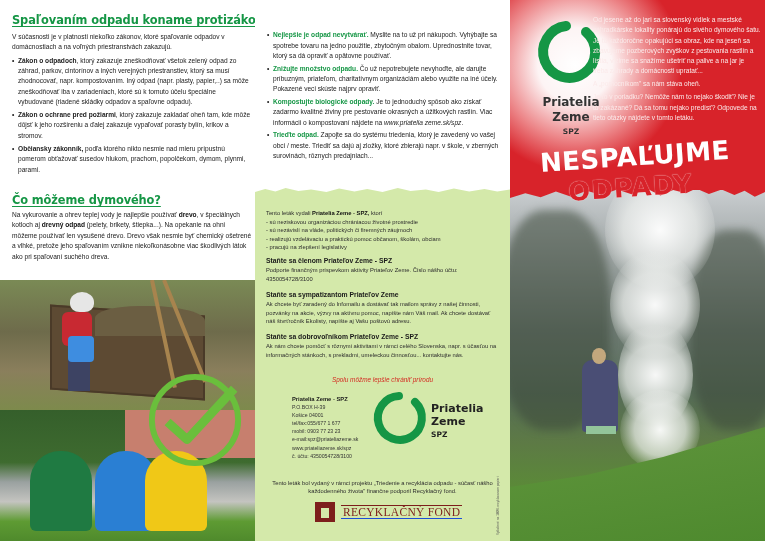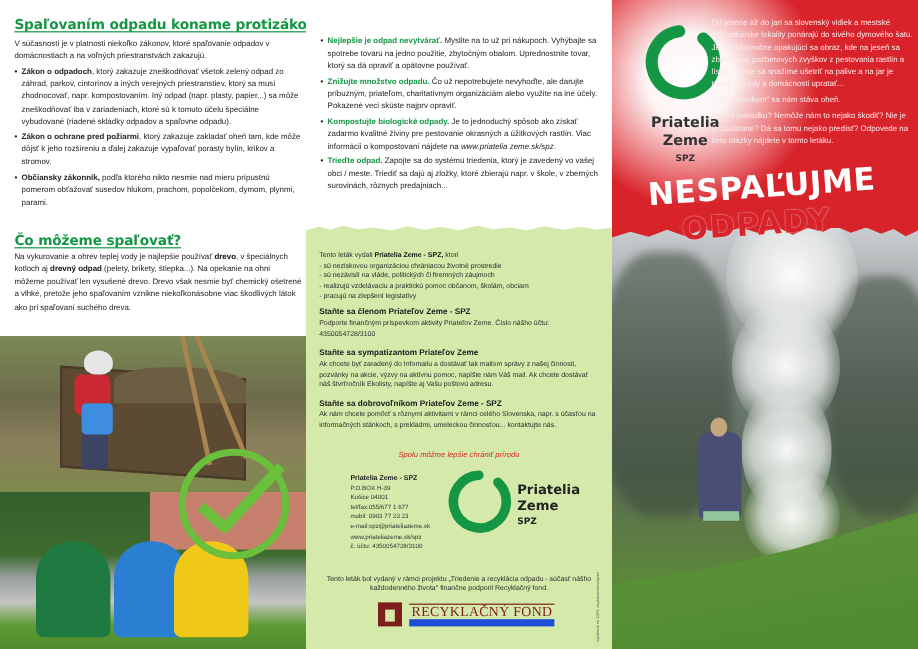--- a/index.html
+++ b/index.html
@@ -74,21 +74,21 @@
   #gb-sympat { top: 98px; }
   #gb-volunteer { top: 140px; }
   #gb-slogan { position: absolute; left: 0; width: 255px; top: 184px; text-align: center; font-size: 6.4px; font-style: italic; color: #d42a20; }
   #gb-contact { position: absolute; left: 37px; top: 203px; font-size: 5.2px; line-height: 8.1px; color: #333; }
   #gb-contact .name { font-weight: bold; font-size: 5.8px; color: #1a1a1a; }
   #gb-logo { position: absolute; left: 114px; top: 196px; width: 120px; height: 60px; }
   #gb-footer { position: absolute; left: 0; width: 255px; top: 287px; text-align: center; font-size: 5.8px; line-height: 8.4px; color: #2d2d2d; }
   #rf-logo { position: absolute; left: 60px; top: 309px; height: 22px; display: flex; align-items: center; gap: 6px; }
   .rf-mark { width: 20px; height: 20px; background: #7d1e1c; position: relative; }
   .rf-mark::after { content: ""; position: absolute; left: 6px; top: 6px; width: 8px; height: 10px; background: #d4e9aa; }
-  .rf-text { font-family: "Liberation Serif", "DejaVu Serif", serif; font-size: 11.5px; color: #7d1e1c; letter-spacing: 0.3px; border-top: 1px solid #7d1e1c; border-bottom: 6px solid #1d4ed8; padding: 0 2px; line-height: 12px; }
+  .rf-text { font-family: "Liberation Serif", "DejaVu Serif", serif; font-size: 11.5px; color: #7d1e1c; letter-spacing: 0.3px; border-top: 1px solid #7d1e1c; border-bottom: 1px solid #1d4ed8; padding: 0 2px; line-height: 12px; }
   #print-note { position: absolute; left: 241px; top: 460px; width: 8px; height: 75px; font-size: 3.2px; color: #555; writing-mode: vertical-rl; transform: rotate(180deg); white-space: nowrap; }
 
   
   #right-glow { position: absolute; left: -40px; top: -40px; width: 210px; height: 210px;
     background: radial-gradient(circle, rgba(255,255,255,1) 0%, rgba(255,255,255,0.95) 25%, rgba(250,200,200,0.6) 50%, rgba(216,35,42,0) 72%); }
   #right-logo { position: absolute; left: 16px; top: 10px; width: 90px; height: 130px; }
   #right-intro { position: absolute; left: 83px; top: 15px; width: 168px; font-size: 6.6px; line-height: 10.3px; color: #fbeaea; }
   #right-intro p { margin-bottom: 2.6px; }
   #right-photo { position: absolute; left: 0; top: 190px; width: 255px; height: 351px;
     background: linear-gradient(180deg, #c9cdd0 0%, #9fa6a5 18%, #6d7a72 40%, #566c57 58%, #5d7a45 72%, #5b8a38 85%, #4f7d30 100%); overflow: hidden; }
@@ -107,21 +107,21 @@
 <body>
 
 <section class="panel" id="panel-left">
   <h2 class="heading" id="left-h1">Spaľovaním odpadu koname protizákonne!</h2>
   <p class="body-text" id="left-intro">V súčasnosti je v platnosti niekoľko zákonov, ktoré spaľovanie odpadov v domácnostiach a na voľných priestranstvách zakazujú.</p>
   <ul class="bullets" id="left-list">
     <li><b>Zákon o odpadoch</b><span>, ktorý zakazuje zneškodňovať všetok zelený odpad zo záhrad, parkov, cintorínov a iných verejných priestranstiev, ktorý sa musí zhodnocovať, napr. kompostovaním. Iný odpad (napr. plasty, papier,..) sa môže zneškodňovať iba v zariadeniach, ktoré sú k tomuto účelu špeciálne vybudované (riadené skládky odpadov a spaľovne odpadu).</span></li>
     <li><b>Zákon o ochrane pred požiarmi</b><span>, ktorý zakazuje zakladať oheň tam, kde môže dôjsť k jeho rozšíreniu a ďalej zakazuje vypaľovať porasty bylín, krikov a stromov.</span></li>
     <li><b>Občiansky zákonník,</b><span> podľa ktorého nikto nesmie nad mieru prípustnú pomerom obťažovať susedov hlukom, prachom, popolčekom, dymom, plynmi, parami.</span></li>
   </ul>
-  <h2 class="heading" id="left-h2">Čo môžeme spaľovať?</h2>
+  <h2 class="heading" id="left-h2">Čo môžeme dymového?</h2>
   <p class="body-text" id="left-para"><span>Na vykurovanie a ohrev teplej vody je najlepšie používať </span><b>drevo</b><span>, v špeciálnych kotloch aj </span><b>drevný odpad</b><span> (pelety, brikety, štiepka...). Na opekanie na ohni môžeme používať len vysušené drevo. Drevo však nesmie byť chemický ošetrené a vlhké, pretože jeho spaľovaním vznikne niekoľkonásobne viac škodlivých látok ako pri spaľovaní suchého dreva.</span></p>
 
   <div id="left-photo">
     <div class="ph-bg-top"></div>
     <div class="ph-compost"></div>
     <div class="ph-compost-top"></div>
     <div class="ph-pole" style="left:150px; top:0; transform:rotate(-12deg);"></div>
     <div class="ph-pole" style="left:162px; top:0; transform:rotate(-22deg);"></div>
     <div class="ph-child-legs"></div>
     <div class="ph-child-body"></div>

